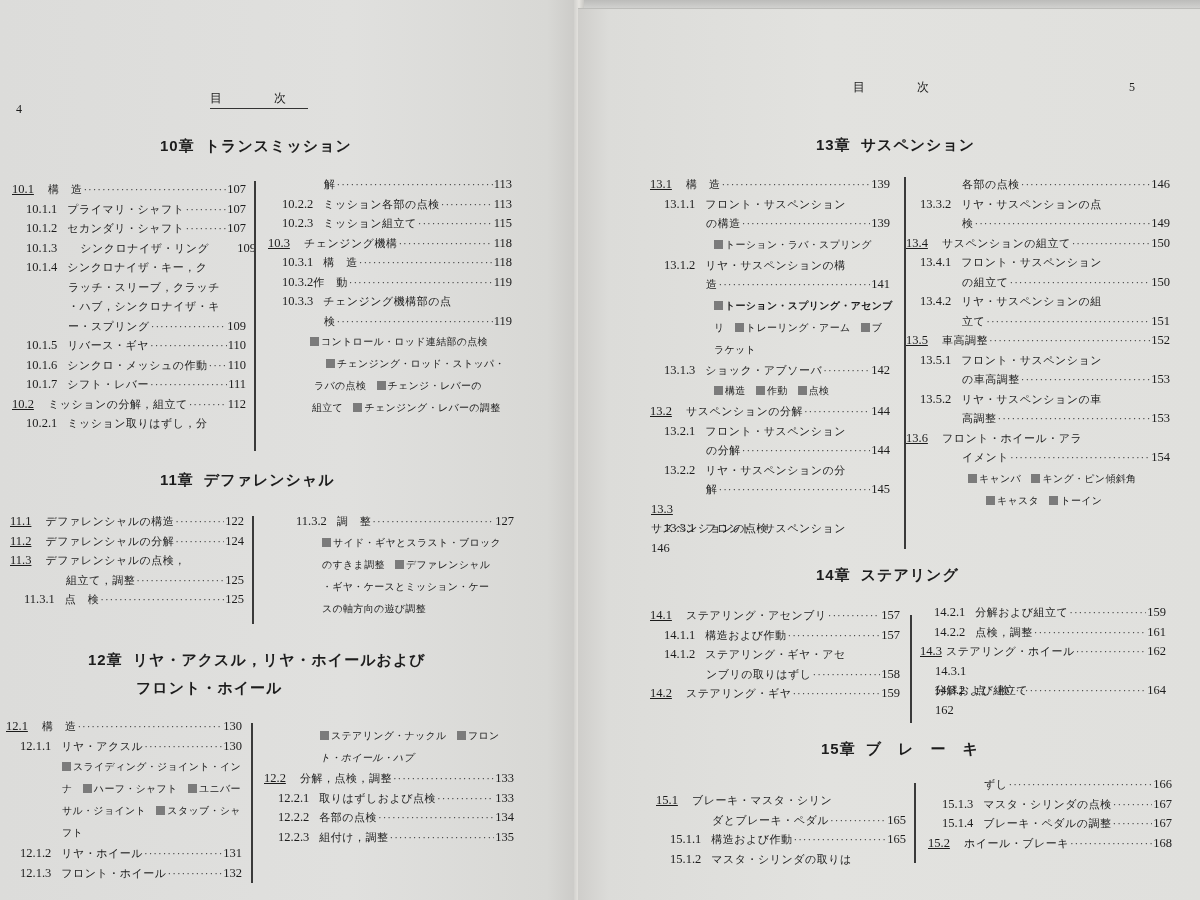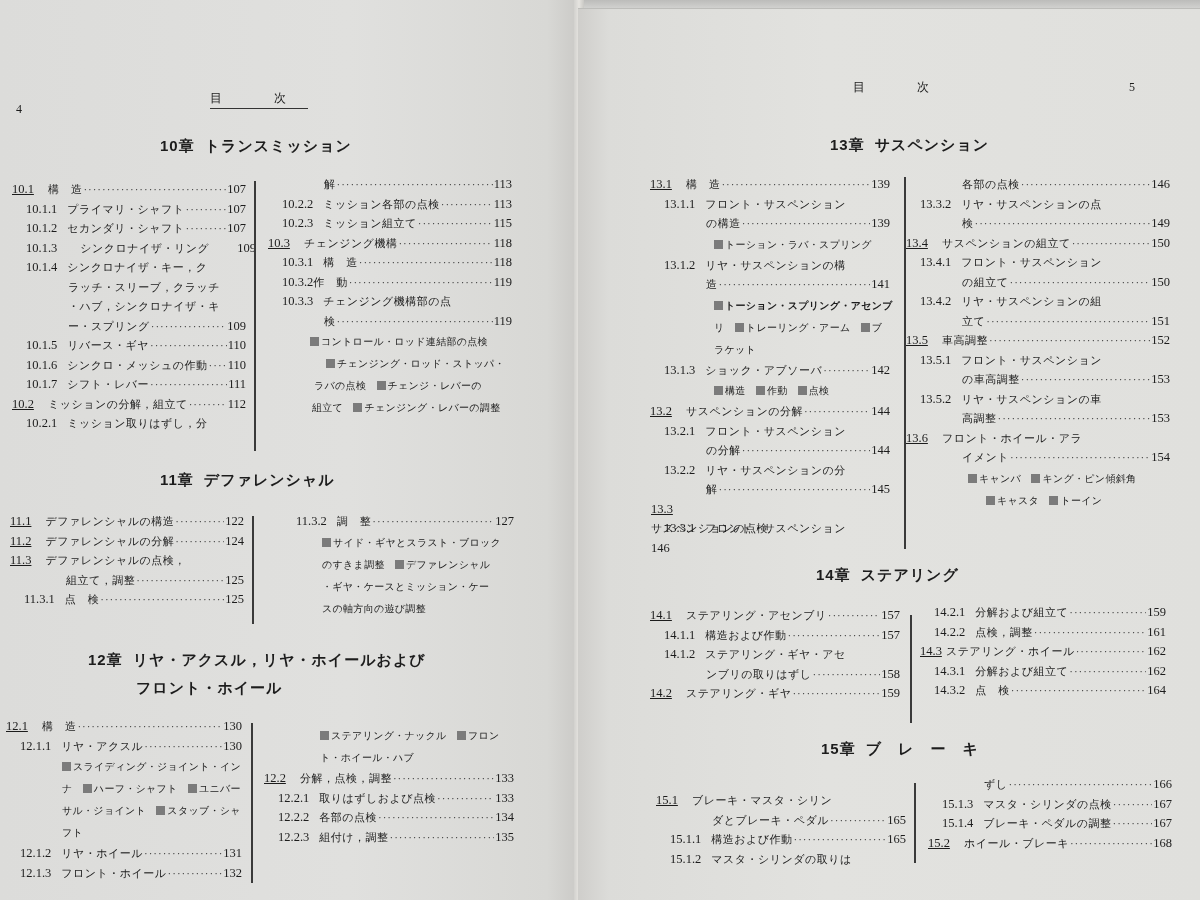--- a/index.html
+++ b/index.html
@@ -263,21 +263,21 @@
             <span class="ttl">フロント・ホイール</span>
             <span class="dots"></span>
             <span class="pg">132</span>
           </div>
         </div>
     </div>
     <div class="vrule" style="left:251px;top:723px;height:160px;"></div>
     <div class="col" style="left:264px;top:725px;width:250px;">
       <div class="notes">
           <div class="note" style="padding-left: 56px;"><span class="sq"></span><span>ステアリング・ナックル　</span><span class="sq"></span><span>フロン</span></div>
-          <div class="note" style="padding-left: 56px;"><span>ト・ホイール・ハブ</span></div>
+          <div class="note" style="padding-left: 56px; font-style: italic;"><span>ト・ホイール・ハブ</span></div>
         </div>
       <div>
           <div class="entry lv1" style="padding-left: 0px;">
             <span class="no" style="margin-right: 14px;">12.2</span>
             <span class="ttl">分解，点検，調整</span>
             <span class="dots"></span>
             <span class="pg">133</span>
           </div>
           <div class="entry lv2" style="padding-left: 14px;">
             <span class="no" style="margin-right: 10px;">12.2.1</span>
@@ -302,21 +302,21 @@
   </div>
 
   <div class="spine"></div>
 
   <div class="page right">
     <div class="running right-r" style="left:275px;top:70px;">
       <span class="g">目</span><span class="g g2">次</span>
     </div>
     <div class="folio" style="left:551px;top:71px;">5</div>
 
-    <div class="chapter" style="left:252px;top:127px;">
+    <div class="chapter" style="left:238px;top:127px;">
       <span class="num">13章</span><span>サスペンション</span>
     </div>
     <div class="col" style="left:72px;top:166px;width:240px;">
       <div>
           <div class="entry lv1" style="padding-left: 0px;">
             <span class="no" style="margin-right: 14px;">13.1</span>
             <span class="ttl">構　造</span>
             <span class="dots"></span>
             <span class="pg">139</span>
           </div>
@@ -523,21 +523,21 @@
           <span class="ttl">点検，調整</span>
           <span class="dots"></span>
           <span class="pg">161</span>
         </div>
         <div class="entry lv1" style="padding-left: 0px;">
           <span class="no" style="margin-right: 4px;">14.3</span>
           <span class="ttl">ステアリング・ホイール</span>
           <span class="dots"></span>
           <span class="pg">162</span>
         </div>
-        <div class="entry lv2" style="padding-left: 14px;">
+        <div class="entry lv2" style="padding-left: 14px; flex-direction: column;">
           <span class="no" style="margin-right: 10px;">14.3.1</span>
           <span class="ttl">分解および組立て</span>
           <span class="dots"></span>
           <span class="pg">162</span>
         </div>
         <div class="entry lv2" style="padding-left: 14px;">
           <span class="no" style="margin-right: 10px;">14.3.2</span>
           <span class="ttl">点　検</span>
           <span class="dots"></span>
           <span class="pg">164</span>

